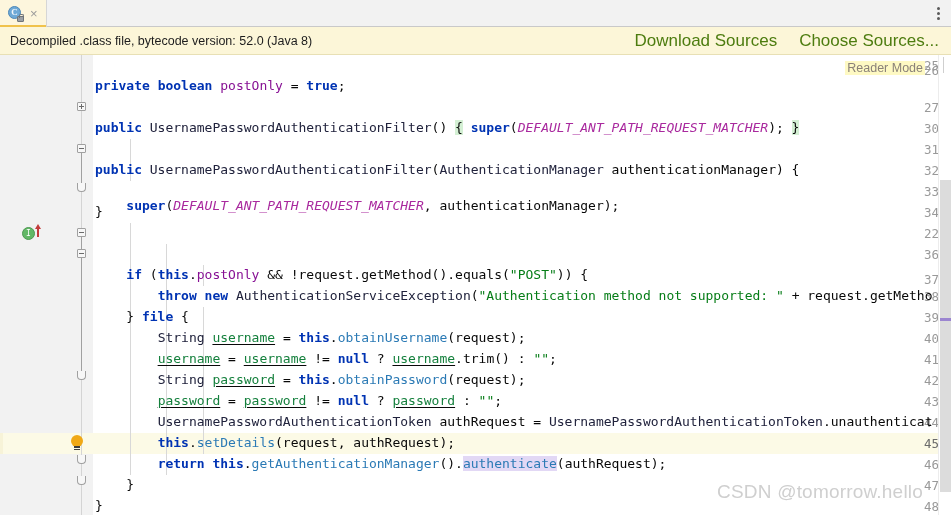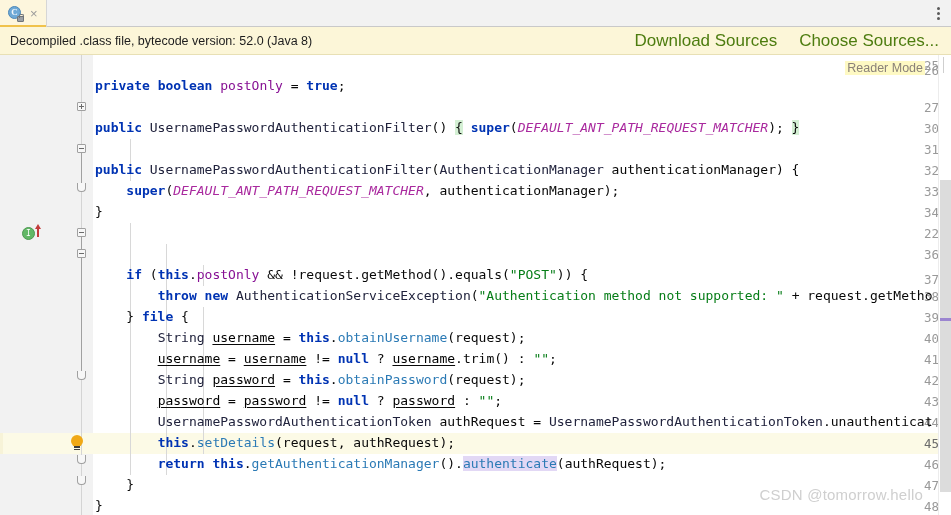--- a/index.html
+++ b/index.html
@@ -146,21 +146,21 @@
     position: absolute; width: 1px; background: #d8d8d8;
   }
 
   
   .kw    { color: #0033b3; font-weight: bold; }
   .cls   { color: #20223c; }
   .mdecl { color: #2b7ab5; }
   .fld   { color: #871094; }
   .konst { color: #a9299e; font-style: italic; }
   .str   { color: #067d17; }
-  .lvar  { color: #000000; text-decoration: underline; text-decoration-color:#080808; text-underline-offset:2px; }
+  .lvar  { color: #15803d; text-decoration: underline; text-decoration-color:#080808; text-underline-offset:2px; }
   .plain { color: #080808; }
   .brace-hl { background: #d4f0d4; }
   .ident-hl { background: #e2d8f5; }
   .fold-marker {
     position: absolute; width: 9px; height: 9px;
     border: 1px solid #a0a0a0; background: #f7f7f7;
     border-radius: 1px;
   }
   .fold-marker.minus::before, .fold-marker.plus::before {
     content:""; position:absolute; left:1px; top:3px; width:5px; height:1px; background:#6b6b6b;
@@ -227,21 +227,21 @@
     position: absolute; left: 1px; width: 11px; height: 3px;
     background: #9b85d0;
   }
   .sb-top-line {
     position:absolute; left:4px; top:2px; width:1px; height:16px; background:#cfcfcf;
   }
 
   
   .watermark {
     position: absolute; right: 28px; bottom: 12px;
-    font-size: 15px; color: #cfcfcf;
+    font-size: 19px; color: #cfcfcf;
     font-family: "Liberation Sans", sans-serif;
     letter-spacing: 0.2px;
     z-index: 7;
     pointer-events: none;
   }
 </style>
 </head>
 <body>
 
 <div id="app">
@@ -402,21 +402,21 @@
       </div>
 
       <div class="row" style="top:63px">
         <span class="codeline"> </span>
       </div>
 
       <div class="row" style="top:84px">
         <span class="codeline"><span class="kw">public</span> <span class="cls">UsernamePasswordAuthenticationFilter</span><span class="plain">(</span><span class="cls">AuthenticationManager</span> <span class="plain">authenticationManager) {</span></span>
       </div>
 
-      <div class="row" style="top:105px">
+      <div class="row" style="top:120px">
         <span class="codeline"><span class="plain">    </span><span class="kw">super</span><span class="plain">(</span><span class="konst">DEFAULT_ANT_PATH_REQUEST_MATCHER</span><span class="plain">, authenticationManager);</span></span>
       </div>
 
       <div class="row" style="top:126px">
         <span class="codeline"><span class="plain">}</span></span>
       </div>
 
       <div class="row" style="top:147px">
         <span class="codeline"> </span>
       </div>

